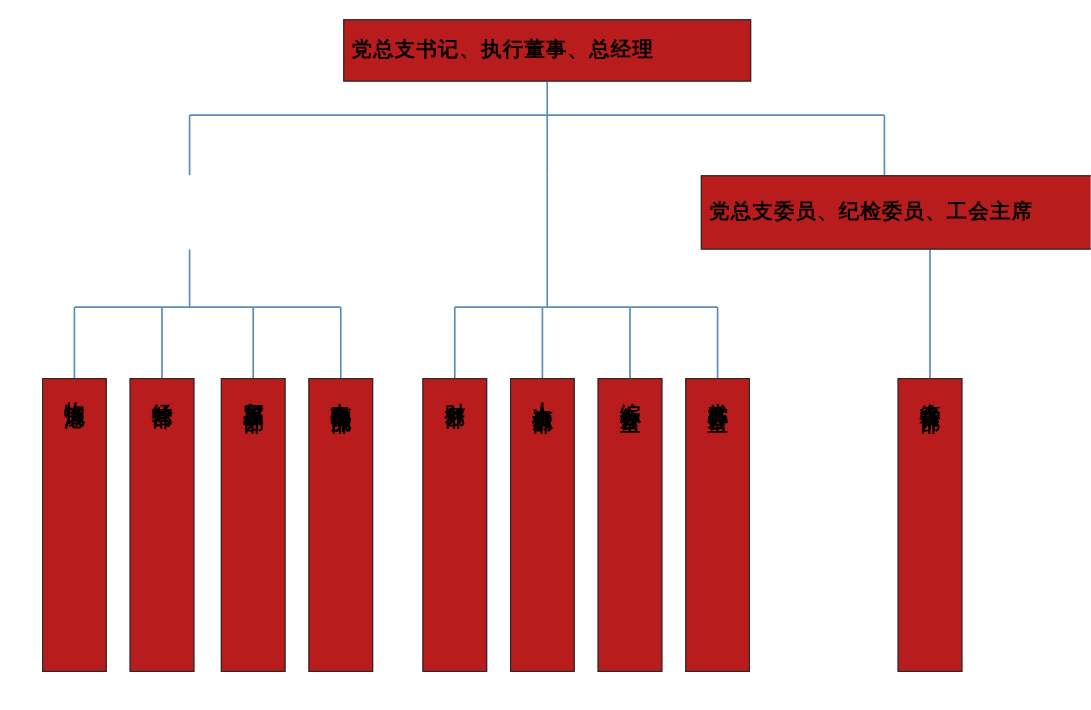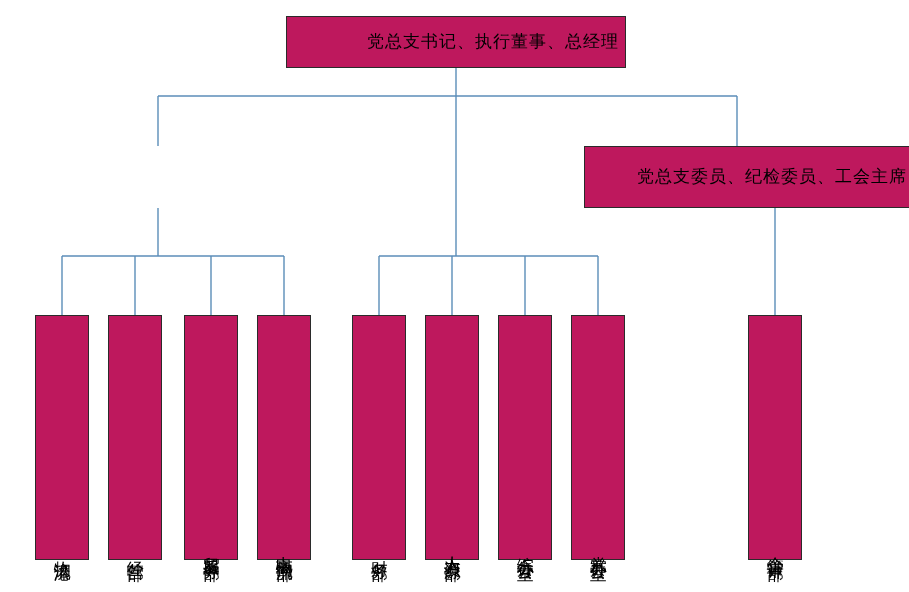--- a/index.html
+++ b/index.html
@@ -23,25 +23,26 @@
     left: 0;
     top: 0;
     width: 909px;
     height: 592px;
     pointer-events: none;
   }
   .node {
     position: absolute;
     box-sizing: border-box;
     border: 1px solid #2b2b2b;
-    background: #be185d;
+    background: #b91c1c;
     display: flex;
     align-items: center;
-    justify-content: flex-end;
+    justify-content: flex-start;
     text-align: center;
+    font-weight: bold;
   }
   .node.horizontal {
     font-size: 17px;
     letter-spacing: 1px;
     padding: 0 6px;
     line-height: 1.3;
   }
   .node.vertical {
     writing-mode: vertical-rl;
     text-orientation: upright;

